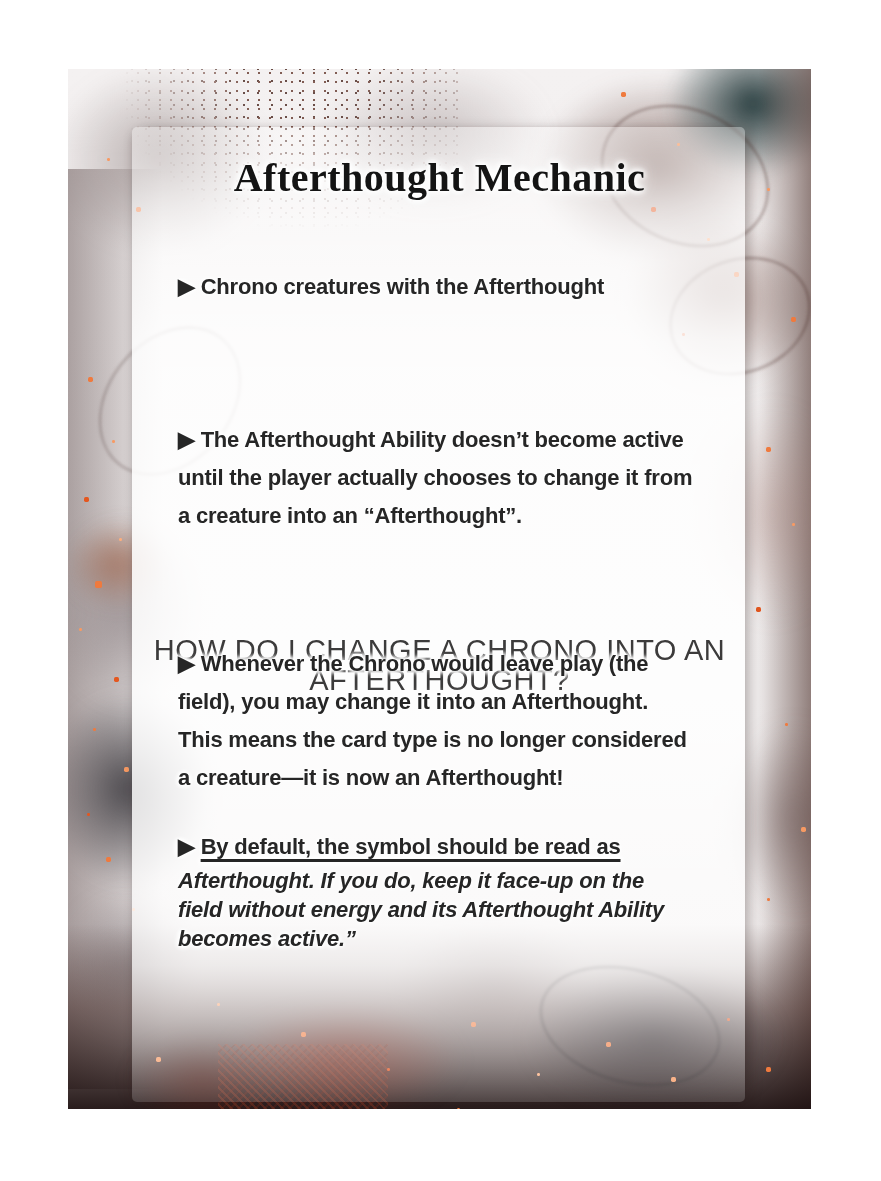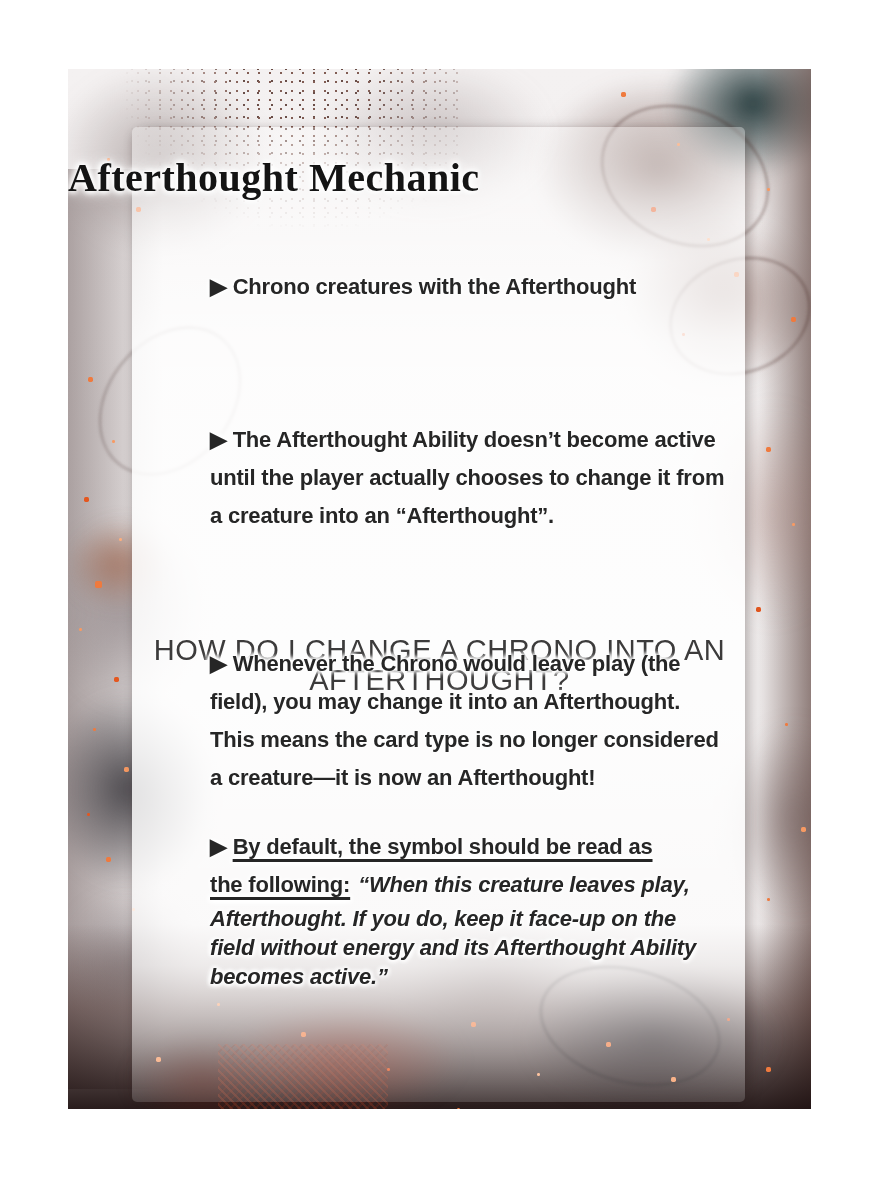--- a/index.html
+++ b/index.html
@@ -54,26 +54,26 @@
       150px 935px 0 1px #f79a63,235px 965px 0 2px #ef7a3e,320px 1000px 0 1px #e4571f,405px 955px 0 2px #ef7a3e,
       470px 1005px 0 1px #fcae7d,540px 975px 0 2px #ef7a3e,605px 1010px 0 2px #f79a63,660px 950px 0 1px #e4571f,
       700px 1000px 0 2px #ef7a3e,90px 990px 0 2px #f79a63,390px 1040px 0 1px #ef7a3e,520px 1045px 0 2px #e4571f;}
   
   .panel{position:absolute;left:64px;top:58px;width:613px;height:975px;border-radius:5px;
     background:linear-gradient(180deg,rgba(255,255,255,.3) 0%,rgba(255,255,255,.55) 8%,
       rgba(255,255,255,.84) 22%,rgba(255,255,255,.9) 58%,rgba(255,255,255,.72) 86%,rgba(255,255,255,.15) 100%);
     box-shadow:7px 0 14px -6px rgba(40,24,22,.4),-4px 0 10px -6px rgba(40,24,22,.3);}
   
   .glow{text-shadow:0 0 4px #fff,0 0 6px #fff,0 0 10px #fff,1px 1px 5px #fff,-1px -1px 5px #fff,1px -1px 5px #fff,-1px 1px 5px #fff;}
-  .title{position:absolute;left:0;top:85px;width:743px;
+  .title{position:absolute;left:0;top:85px;width:743px;text-align:center;
     font-family:"Liberation Serif","DejaVu Serif",serif;font-weight:600;font-size:40px;line-height:48px;
     color:#141414;letter-spacing:.5px;
     text-shadow:0 0 5px #fff,0 0 9px #fff,0 0 14px #fff,0 0 20px #fff,1px 1px 6px #fff,-1px -1px 6px #fff;}
   .para{position:absolute;left:110px;width:560px;font-weight:bold;font-size:22px;line-height:38px;
-    color:#262626;letter-spacing:-.2px;margin-left:32px;}
+    color:#262626;letter-spacing:-.2px;}
   .para .ln{white-space:nowrap;}
   .p1{top:199px;} .p2{top:352px;} .p3{top:576px;} .p4{top:759px;}
   .qhead{position:absolute;left:0;top:566px;width:743px;text-align:center;font-weight:400;
     font-size:29px;line-height:30px;color:#3c3b3b;letter-spacing:.5px;
     text-shadow:0 0 4px #fff,0 0 7px #fff;}
   .ul{text-decoration:underline;text-decoration-thickness:2.5px;text-underline-offset:5px;}
   .it{font-style:italic;}
   .quote .ln{line-height:29px;font-style:italic;}
   .it.lead{padding-left:8px;}
   .flame{display:inline-block;width:34px;height:33px;vertical-align:-8px;margin:0 4px;}
@@ -134,22 +134,19 @@
       <div class="ln">▶ Whenever the Chrono would leave play (the</div>
       <div class="ln">field), you may change it into an Afterthought.</div>
       <div class="ln">This means the card type is no longer considered</div>
       <div class="ln">a creature—it is now an Afterthought!</div>
     </div>
 
     <div class="para p4 glow quote">
       <div class="ln" style="line-height:38px;font-style:normal;">
         <span>▶ </span><span class="ul">By default, the symbol should be read as</span>
       </div>
-      <div class="ln" style="line-height:38px;font-style:normal;">
-        <span class="ul">the following:</span><span class="it lead">“When this creature leaves play,</span>
-      </div>
       <div class="ln">Afterthought. If you do, keep it face-up on the</div>
       <div class="ln">field without energy and its Afterthought Ability</div>
       <div class="ln">becomes active.”</div>
     </div>
 
   </div>
 </div>
 
 </body></html>

